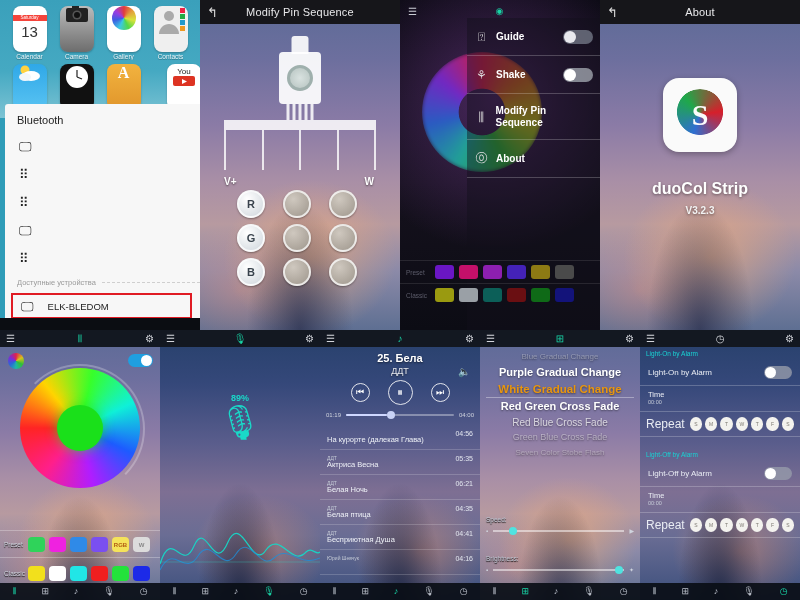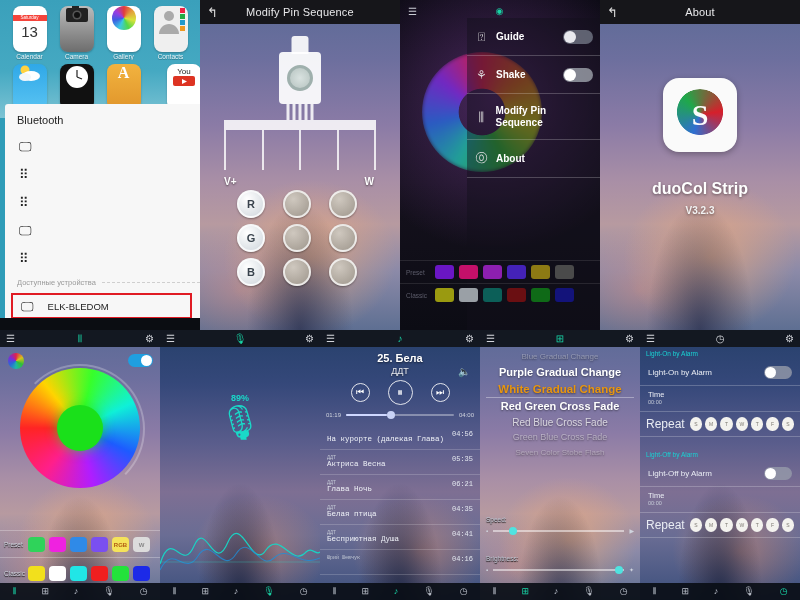--- a/index.html
+++ b/index.html
@@ -211,21 +211,21 @@
     color:#fff; font-size:9px; display:flex; align-items:center; justify-content:center; }
   .mbtn.big { width:25px; height:25px; font-size:11px; }
   .mprog { position:absolute; left:6px; right:6px; top:82px; display:flex; align-items:center; gap:5px; }
   .mprog .t { font-size:6px; color:#cfd4de; }
   .mbar { flex:1; height:2px; background:rgba(255,255,255,.35); position:relative; border-radius:2px; }
   .mbar i { position:absolute; left:0; top:0; bottom:0; width:38%; background:#cfd8ff; border-radius:2px; }
   .mbar b { position:absolute; left:38%; top:-3px; width:8px; height:8px; border-radius:50%;
     background:#c8d2f5; }
   .tracks { position:absolute; left:0; right:0; top:95px; bottom:17px; overflow:hidden; }
   .trk { height:25px; border-bottom:1px solid rgba(255,255,255,.18); padding:3px 7px;
-    display:flex; justify-content:space-between; align-items:flex-start;font-family:Liberation Mono, monospace; }
+    display:flex; justify-content:space-between; align-items:flex-start; }
   .trk .tn { font-size:7.5px; color:#eef1f7; line-height:10px; }
   .trk .ta { font-size:5px; color:#c2c8d4; line-height:8px; }
   .trk .td { font-size:7px; color:#e3e7ef; padding-top:2px; }
 
   
   #b4 { left:480px; }
   .efflist { position:absolute; left:0; right:0; top:19px; text-align:center; }
   .eff { font-size:8px; color:rgba(255,255,255,.35); line-height:15px;
     text-shadow:0 1px 2px rgba(0,0,0,.45); }
   .eff.n1 { font-size:9px; color:rgba(255,255,255,.45); }
@@ -566,21 +566,21 @@
     <div class="tracks">
       <div class="trk">
         <span><span class="tn">На курорте (далекая Глава)</span><br><span class="ta">ДДТ</span></span>
         <span class="td">04:56</span>
       </div>
       <div class="trk">
         <span><span class="tn">Актриса Весна</span><br><span class="ta">ДДТ</span></span>
         <span class="td">05:35</span>
       </div>
       <div class="trk">
-        <span><span class="tn">Глава Ночь</span><br><span class="ta">ДДТ</span></span>
+        <span><span class="tn">Белая Ночь</span><br><span class="ta">ДДТ</span></span>
         <span class="td">06:21</span>
       </div>
       <div class="trk">
         <span><span class="tn">Белая птица</span><br><span class="ta">ДДТ</span></span>
         <span class="td">04:35</span>
       </div>
       <div class="trk">
         <span><span class="tn">Бесприютная Душа</span><br><span class="ta">Юрий Шевчук</span></span>
         <span class="td">04:41</span>
       </div>

